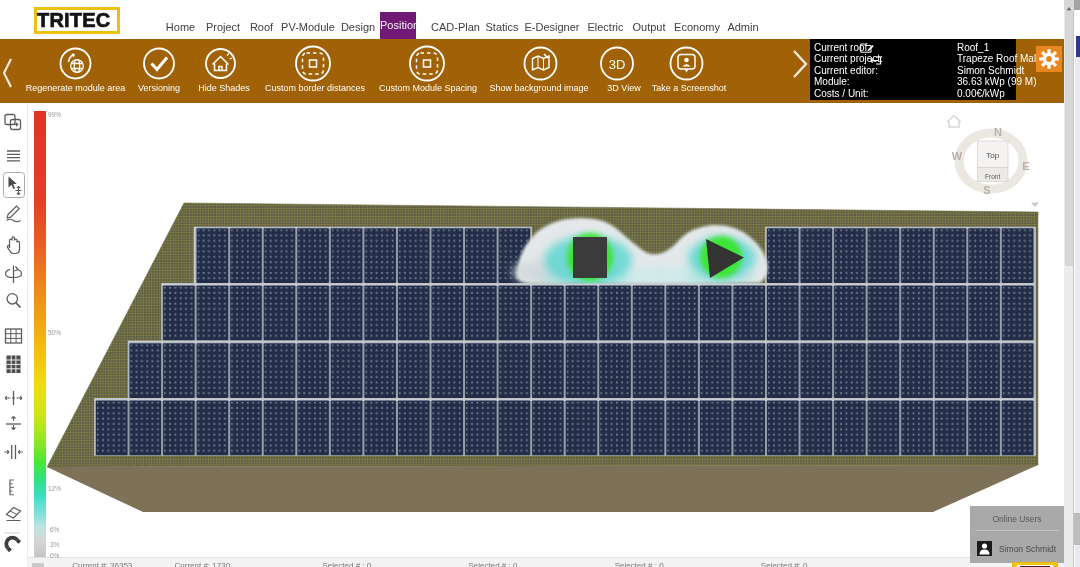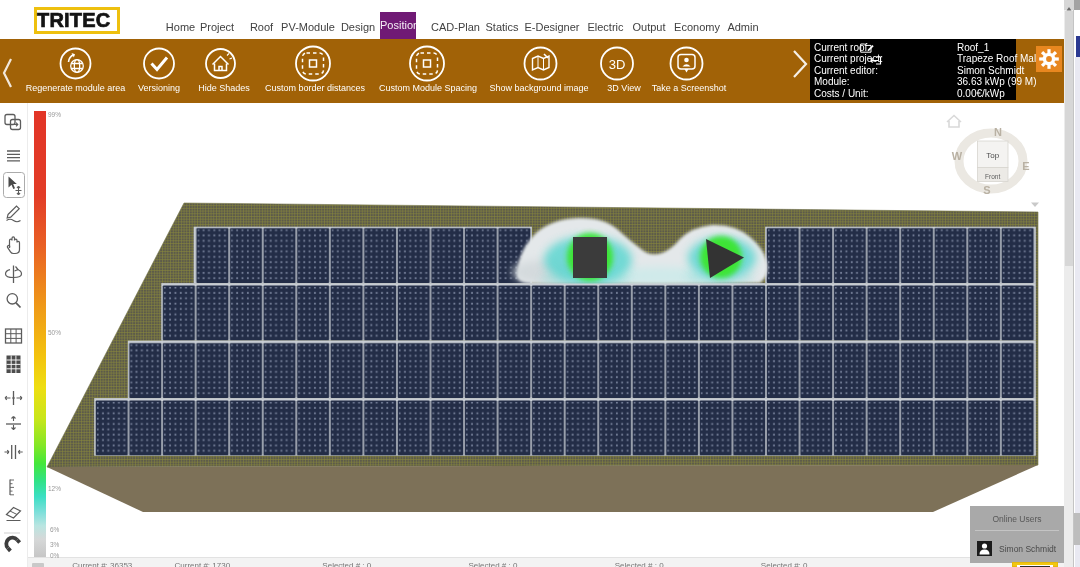--- a/index.html
+++ b/index.html
@@ -108,21 +108,21 @@
 <text x="992.7" y="158" font-size="8" fill="#4c4c4c" text-anchor="middle" font-family="Liberation Sans,sans-serif">Top</text>
 <text x="992.7" y="178.5" font-size="6.5" fill="#5c5c5c" text-anchor="middle" font-family="Liberation Sans,sans-serif">Front</text>
 <path d="M947,122 L954,115.5 L961,122 M949,121 V127 H959 V121" fill="none" stroke="#d9d9d9" stroke-width="1.6"></path>
 <path d="M1031,202.5 h8 l-4,4.5 z" fill="#c9c9c9"></path>
 </g>
 </svg>
 
 <div id="hd" class="abs chrome">
 <div id="logo" class="abs">TRITEC</div>
 <span class="nv" style="left:180.5px">Home</span>
-<span class="nv" style="left:217px">Project</span>
+<span class="nv" style="left:223px">Project</span>
 <span class="nv" style="left:261.5px">Roof</span>
 <span class="nv" style="left:308px">PV-Module</span>
 <span class="nv" style="left:358px">Design</span>
 <span class="nv" style="left:455.5px">CAD-Plan</span>
 <span class="nv" style="left:502px">Statics</span>
 <span class="nv" style="left:552px">E-Designer</span>
 <span class="nv" style="left:605.5px">Electric</span>
 <span class="nv" style="left:649px">Output</span>
 <span class="nv" style="left:697px">Economy</span>
 <span class="nv" style="left:743px">Admin</span>

